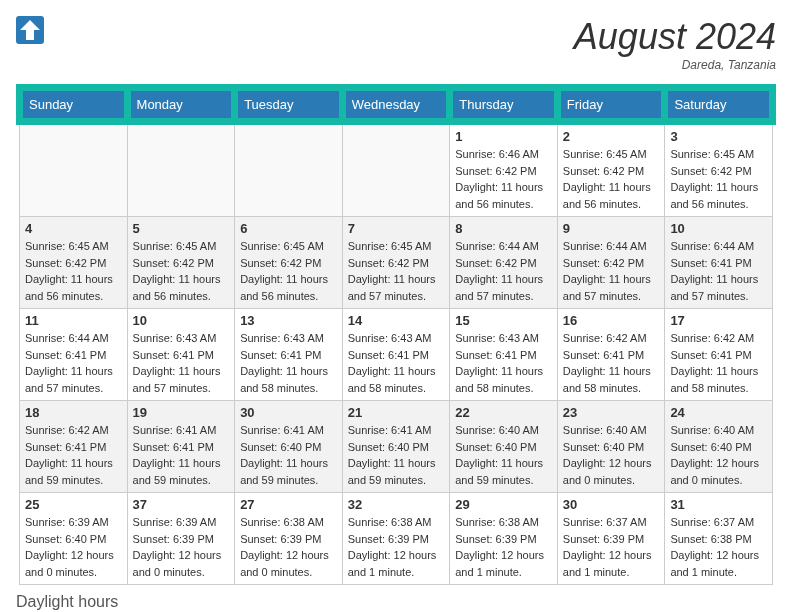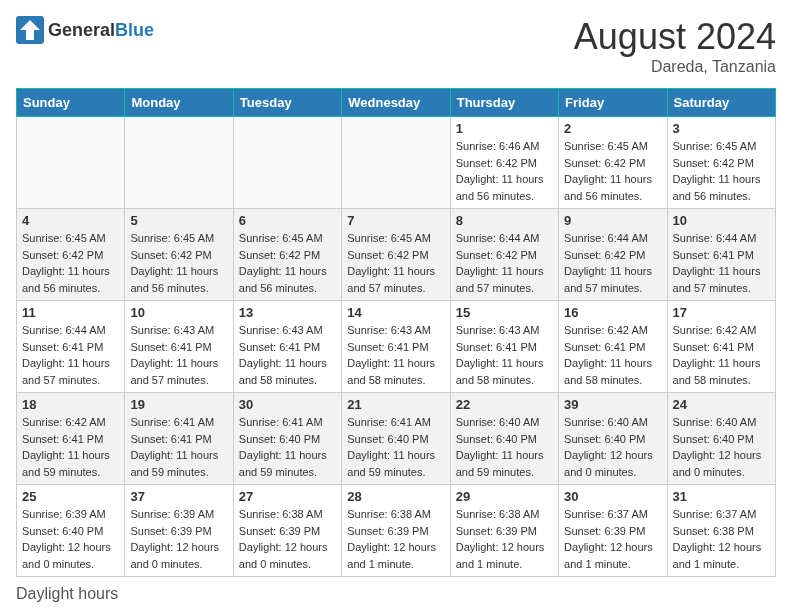--- a/index.html
+++ b/index.html
@@ -30,43 +30,44 @@
       font-size: 18px;
       font-weight: bold;
       color: #2a7ab5;
     }
     .logo-icon {
       width: 28px;
       height: 28px;
     }
     .title-block {
       text-align: right;
+      font-style: italic;
     }
     .month-title {
       font-size: 36px;
       font-weight: normal;
       color: #333;
     }
     .location-title {
-      font-size: 16px;
+      font-size: 12px;
       color: #555;
     }
     table {
       width: 100%;
       border-collapse: collapse;
       table-layout: fixed;
     }
     th {
       background-color: #2a7ab5;
       color: #fff;
       text-align: left;
       padding: 6px 6px;
       font-size: 13px;
-      font-weight: bold;
-      border: 1px solid #14b8a6;
+      font-weight: normal;
+      border: 7px solid #14b8a6;
     }
     td {
       vertical-align: top;
       border: 1px solid #ccc;
       padding: 4px 5px;
       font-size: 11px;
       color: #333;
       height: 80px;
       background: #fff;
     }
@@ -92,23 +93,20 @@
   </style>
 </head>
 <body>
 
 <div class="header">
   <div class="logo">
     <svg class="logo-icon" viewBox="0 0 28 28">
       <rect x="0" y="0" width="28" height="28" fill="#2a7ab5" rx="3"></rect>
       <polygon points="14,4 24,14 18,14 18,24 10,24 10,14 4,14" fill="white"></polygon>
     </svg>
-    <div>
-      <span class="logo-text-general">General</span><span class="logo-text-blue">Blue</span>
-    </div>
   </div>
   <div class="title-block">
     <div class="month-title">August 2024</div>
     <div class="location-title">Dareda, Tanzania</div>
   </div>
 </div>
 
 <table>
   <thead>
     <tr>
@@ -303,21 +301,21 @@
         </td>
         <td class="shaded">
           <div class="day-number">22</div>
           <div class="day-info">
             <span>Sunrise: 6:40 AM</span><br>
             <span>Sunset: 6:40 PM</span><br>
             <span>Daylight: 11 hours and 59 minutes.</span>
           </div>
         </td>
         <td class="shaded">
-          <div class="day-number">39</div>
+          <div class="day-number">23</div>
           <div class="day-info">
             <span>Sunrise: 6:40 AM</span><br>
             <span>Sunset: 6:40 PM</span><br>
             <span>Daylight: 12 hours and 0 minutes.</span>
           </div>
         </td>
         <td class="shaded">
           <div class="day-number">24</div>
           <div class="day-info">
             <span>Sunrise: 6:40 AM</span><br>
@@ -345,21 +343,21 @@
         </td>
         <td>
           <div class="day-number">27</div>
           <div class="day-info">
             <span>Sunrise: 6:38 AM</span><br>
             <span>Sunset: 6:39 PM</span><br>
             <span>Daylight: 12 hours and 0 minutes.</span>
           </div>
         </td>
         <td>
-          <div class="day-number">28</div>
+          <div class="day-number">32</div>
           <div class="day-info">
             <span>Sunrise: 6:38 AM</span><br>
             <span>Sunset: 6:39 PM</span><br>
             <span>Daylight: 12 hours and 1 minute.</span>
           </div>
         </td>
         <td>
           <div class="day-number">29</div>
           <div class="day-info">
             <span>Sunrise: 6:38 AM</span><br>

